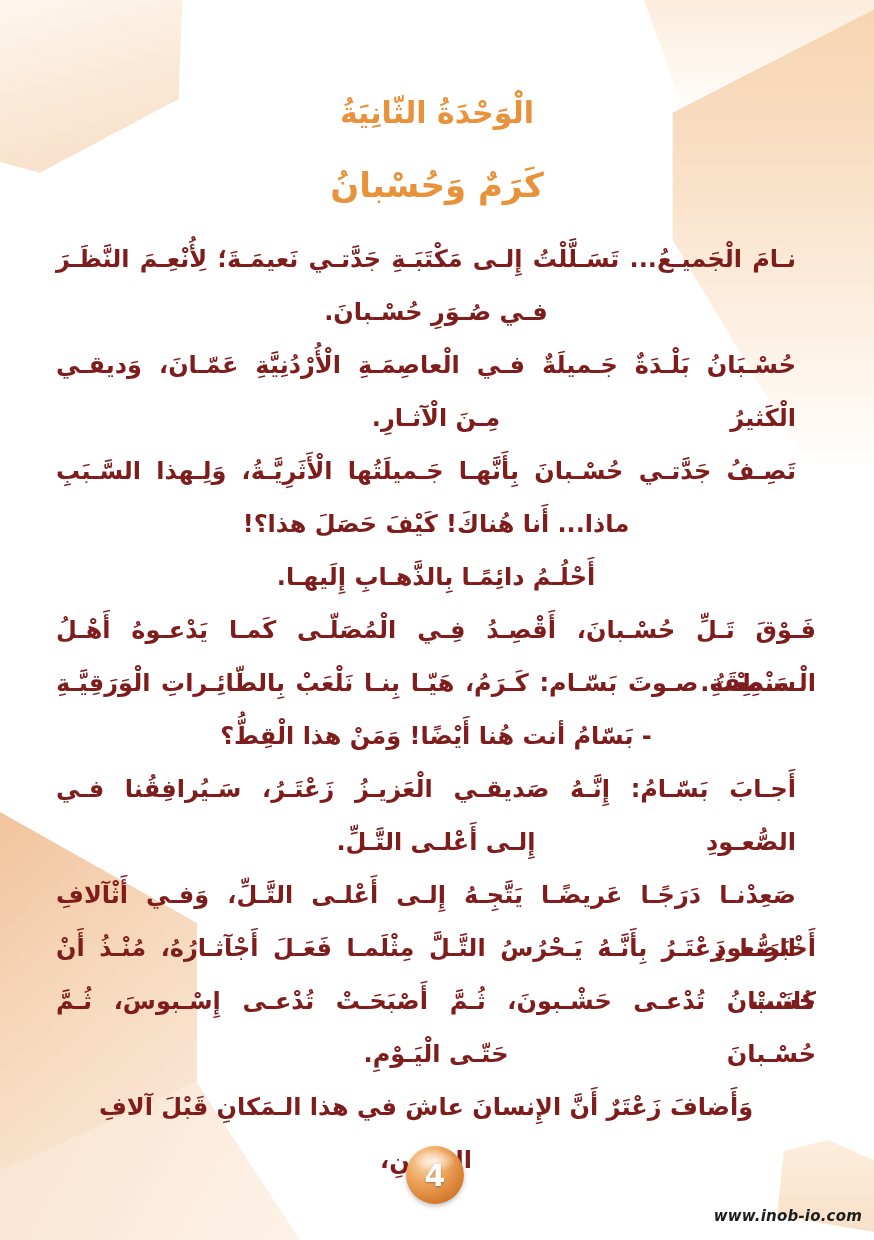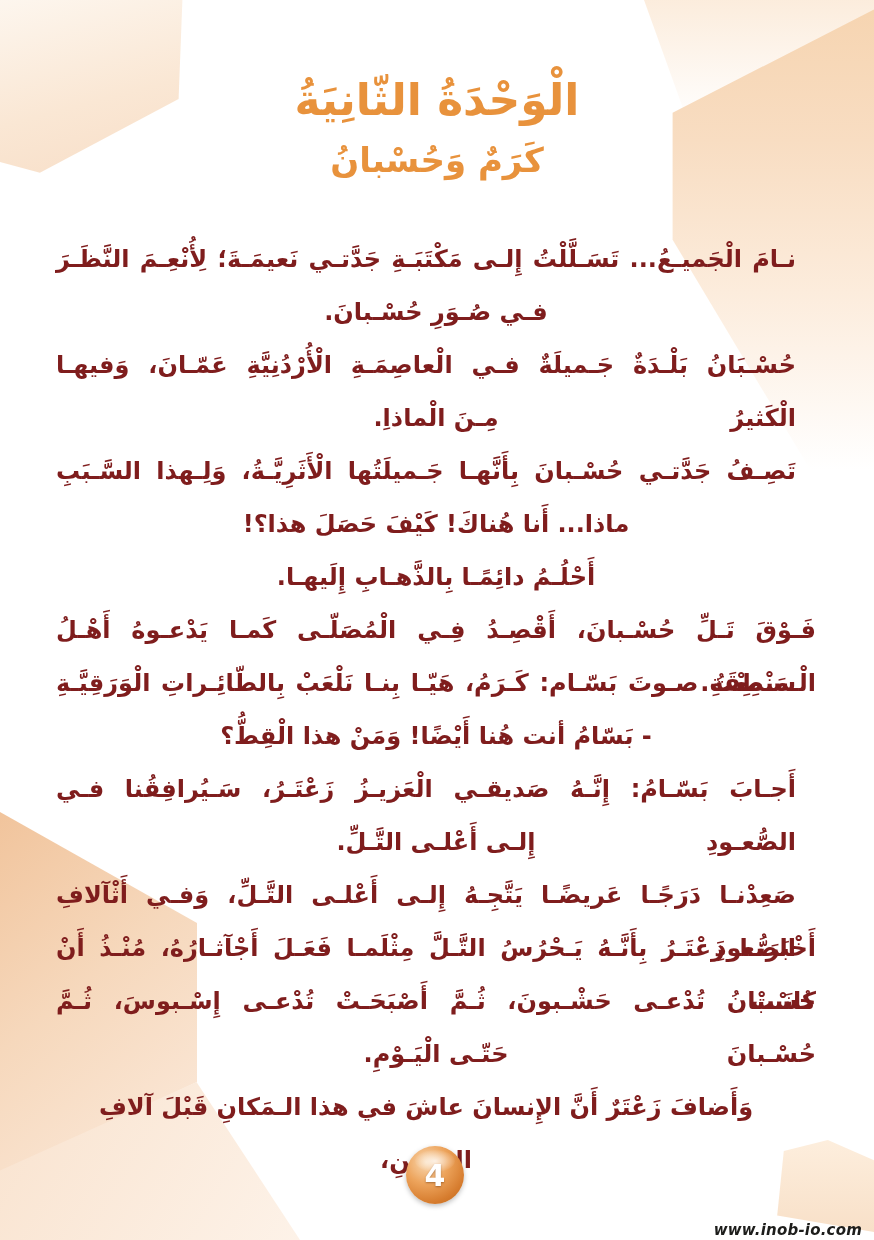--- a/index.html
+++ b/index.html
@@ -43,24 +43,26 @@
     background: linear-gradient(180deg, #fdeedd 0%, #f8e0c8 100%);
   }
   
   .headings {
     position:absolute; top:66px; left:0; right:0;
     text-align:center;
     color:#E8923C;
     z-index:3;
   }
   .unit-title {
-    font-size:44px; font-weight:bold; line-height:1.55;
+    font-size:30px; font-weight:bold; line-height:1.55;
     direction:rtl;
+    margin-top:24px;
   }
   .lesson-title {
+    margin-top:22px;
     font-size:34px; font-weight:bold; line-height:1.55;
     direction:rtl;
   }
   
   .story {
     position:absolute; top:233px; left:56px; right:58px;
     z-index:3;
     direction:rtl;
     color:#7f1d1d;
     font-weight:bold;
@@ -89,21 +91,21 @@
   }
   .page-badge::before {
     content:"";
     position:absolute; top:4px; left:9px;
     width:40px; height:22px; border-radius:50%;
     background: radial-gradient(ellipse at center, rgba(255,255,255,.75) 0%, rgba(255,255,255,0) 75%);
   }
   .badge-num { position:relative; z-index:1; }
   
   .watermark {
-    position:absolute; right:12px; bottom:1px;
+    position:absolute; right:12px; bottom:15px;
     font-style:italic; font-weight:bold;
     font-size:15px; color:#1d1d1b;
     letter-spacing:.2px;
     z-index:4;
   }
 </style>
 </head>
 <body>
 
 <div class="page">
@@ -116,22 +118,22 @@
   <div class="shape shape-br"></div>
 
   <div class="headings">
     <div class="unit-title">الْوَحْدَةُ الثّانِيَةُ</div>
     <div class="lesson-title">كَرَمٌ وَحُسْبانُ</div>
   </div>
 
   <div class="story">
     <div class="line j indent">نـامَ الْجَميـعُ... تَسَـلَّلْتُ إِلـى مَكْتَبَـةِ جَدَّتـي نَعيمَـةَ؛ لِأُنْعِـمَ النَّظَـرَ</div>
     <div class="line">فـي صُـوَرِ حُسْـبانَ.</div>
-    <div class="line j indent">حُسْـبَانُ بَلْـدَةٌ جَـميلَةٌ فـي الْعاصِمَـةِ الْأُرْدُنِيَّةِ عَمّـانَ، وَفيهـا الْكَثيرُ</div>
-    <div class="line">مِـنَ الْماذاِ.</div>
+    <div class="line j indent">حُسْـبَانُ بَلْـدَةٌ جَـميلَةٌ فـي الْعاصِمَـةِ الْأُرْدُنِيَّةِ عَمّـانَ، وَديقـي الْكَثيرُ</div>
+    <div class="line">مِـنَ الْآثـارِ.</div>
     <div class="line j indent">تَصِـفُ جَدَّتـي حُسْـبانَ بِأَنَّهـا جَـميلَتُها الْأَثَرِيَّـةُ، وَلِـهذا السَّـبَبِ</div>
     <div class="line">ماذا... أَنا هُناكَ! كَيْفَ حَصَلَ هذا؟!</div>
     <div class="line">أَحْلُـمُ دائِمًـا بِالذَّهـابِ إِلَيهـا.</div>
     <div class="line j">فَـوْقَ تَـلِّ حُسْـبانَ، أَقْصِـدُ فِـي الْمُصَلّـى كَمـا يَدْعـوهُ أَهْـلُ الْـمَنْطِقَةِ.</div>
     <div class="line j indent">سـمِعْتُ صـوتَ بَسّـام: كَـرَمُ، هَيّـا بِنـا نَلْعَبْ بِالطّائِـراتِ الْوَرَقِيَّـةِ</div>
     <div class="line">- بَسّامُ أنت هُنا أَيْضًا! وَمَنْ هذا الْقِطُّ؟</div>
     <div class="line j indent">أَجـابَ بَسّـامُ: إِنَّـهُ صَديقـي الْعَزيـزُ زَعْتَـرُ، سَـيُرافِقُنا فـي الصُّعـودِ</div>
     <div class="line">إِلـى أَعْلـى التَّـلِّ.</div>
     <div class="line j indent">صَعِدْنـا دَرَجًـا عَريضًـا يَتَّجِـهُ إِلـى أَعْلـى التَّـلِّ، وَفـي أَثْآلافِ الصُّعودِ</div>
     <div class="line j">أَخْبَرَنـا زَعْتَـرُ بِأَنَّـهُ يَـحْرُسُ التَّـلَّ مِثْلَمـا فَعَـلَ أَجْآثـارُهُ، مُنْـذُ أَنْ كانَـتْ</div>

